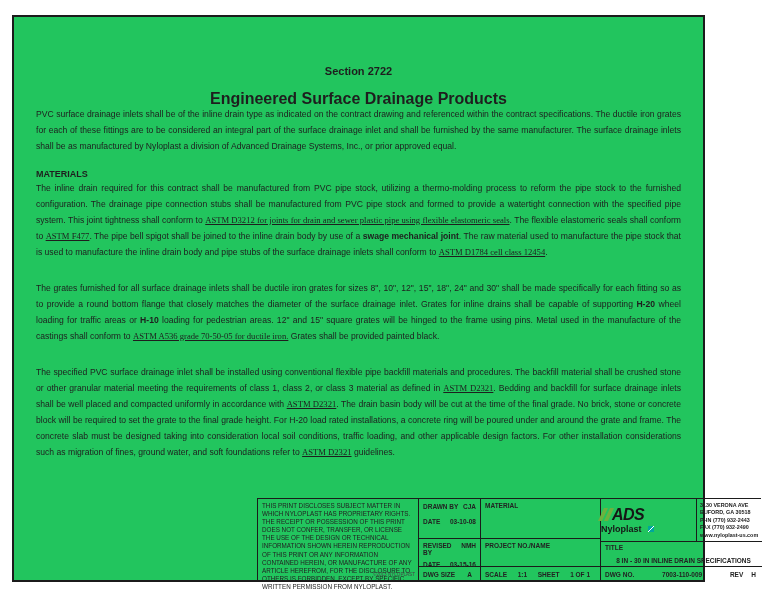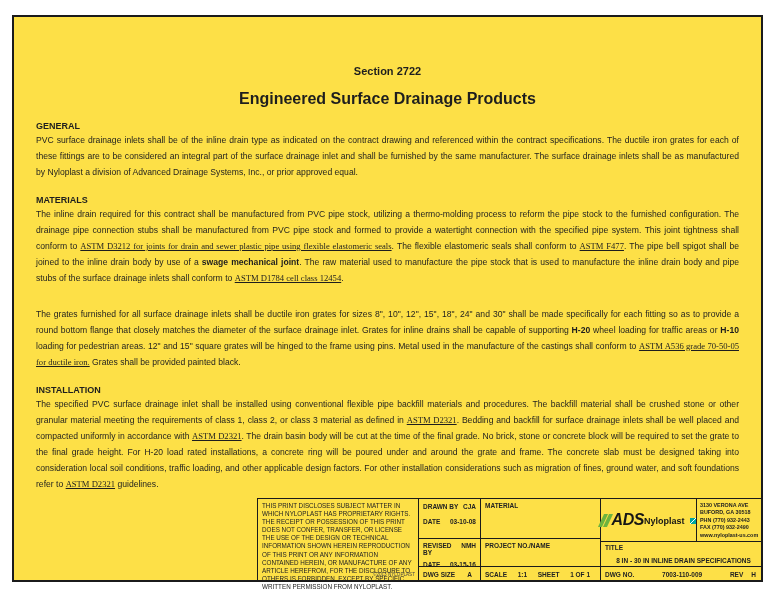--- a/index.html
+++ b/index.html
@@ -1,20 +1,20 @@
 <!DOCTYPE html>
 <html><head>
 <meta charset="utf-8">
 <style>
   * { margin:0; padding:0; box-sizing:border-box; }
   html,body { width:776px; height:600px; background:#ffffff; overflow:hidden;
               font-family:"Liberation Sans", sans-serif; color:#1e1e1e; }
   .screen { position:relative; width:776px; height:600px; background:#fff; }
-  .page { position:absolute; left:12px; top:15px; width:751px; height:567px;
-          border:2px solid #1b1b1b; background:#fde047; }
+  .page { position:absolute; left:12px; top:15px; width:693px; height:567px;
+          border:2px solid #1b1b1b; background:#22c55e; }
   .content { padding:0 22px; }
   .h1 { margin-top:48px; text-align:center; font-weight:bold; font-size:11px; line-height:13px; }
   .h2 { margin-top:14px; text-align:center; font-weight:bold; font-size:16px; line-height:13.5px; }
   .sec-h { margin-top:15px; font-weight:bold; font-size:9px; line-height:11px; }
   .para { font-size:8.6px; line-height:16px; text-align:justify; }
   .para + .para { margin-top:20px; }
   .u { text-decoration:underline;font-family:Liberation Serif, serif; }
   .b { font-weight:bold; }
 
   
@@ -40,21 +40,21 @@
                    display:flex; }
   .cell-titlerow { left:343px; top:43px; width:161px; height:25px; border-bottom:1px solid #1b1b1b;
                    padding:2px 0 0 4px; }
   .cell-dwgno    { left:343px; top:68px; width:161px; height:14px;
                    display:flex; align-items:center; padding:0 6px 0 4px; }
   .lbl { font-weight:bold; }
   .val { font-weight:bold; }
   .kv  { display:flex; justify-content:space-between; }
   .legal-copy { position:absolute; right:3px; bottom:2px; font-size:4.6px; color:#444; }
 
-  .logo-box { width:95px; display:flex; flex-direction:row; justify-content:center; }
+  .logo-box { width:95px; display:flex; flex-direction:column; justify-content:center; }
   .ads-row { display:flex; align-items:center; }
   .slash { display:inline-block; width:3.5px; height:13px; background:#6cb33f;
            transform:skewX(-25deg); margin-right:2px; }
   .ads-text { font-size:16px; font-weight:900; font-style:italic; letter-spacing:-0.5px; color:#161616; line-height:16px; }
   .nylo-row { display:flex; align-items:center; gap:6px; margin-top:1px; }
   .nylo-text { font-size:9px; font-weight:bold; color:#161616; }
   .nylo-mark { width:6px; height:6px; background:#00a79d;
                background-image:linear-gradient(135deg, transparent 42%, #ffffff 42%, #ffffff 58%, transparent 58%); }
   .addr-box { width:66px; border-left:1px solid #1b1b1b; padding:3px 2px 0 3px;
               font-size:5.4px; line-height:7.4px; font-weight:bold; color:#222; }
@@ -65,28 +65,26 @@
 </head>
 <body>
 
 <div class="screen">
   <div class="page">
     <div class="content">
 
       <div class="h1">Section 2722</div>
       <div class="h2">Engineered Surface Drainage Products</div>
 
-      <div class="sec-h">GENERAL</div>
       <p class="para"><span>PVC surface drainage inlets shall be of the inline drain type as indicated on the contract drawing and referenced within the contract specifications. The ductile iron grates for each of these fittings are to be considered an integral part of the surface drainage inlet and shall be furnished by the same manufacturer. The surface drainage inlets shall be as manufactured by Nyloplast a division of Advanced Drainage Systems, Inc., or prior approved equal.</span></p>
 
       <div class="sec-h">MATERIALS</div>
       <p class="para"><span>The inline drain required for this contract shall be manufactured from PVC pipe stock, utilizing a thermo-molding process to reform the pipe stock to the furnished configuration. The drainage pipe connection stubs shall be manufactured from PVC pipe stock and formed to provide a watertight connection with the specified pipe system. This joint tightness shall conform to </span><span class="u">ASTM D3212 for joints for drain and sewer plastic pipe using flexible elastomeric seals</span><span>. The flexible elastomeric seals shall conform to </span><span class="u">ASTM F477</span><span>. The pipe bell spigot shall be joined to the inline drain body by use of a </span><span class="b">swage mechanical joint</span><span>. The raw material used to manufacture the pipe stock that is used to manufacture the inline drain body and pipe stubs of the surface drainage inlets shall conform to </span><span class="u">ASTM D1784 cell class 12454</span><span>.</span></p>
       <p class="para"><span>The grates furnished for all surface drainage inlets shall be ductile iron grates for sizes 8", 10", 12", 15", 18", 24" and 30" shall be made specifically for each fitting so as to provide a round bottom flange that closely matches the diameter of the surface drainage inlet. Grates for inline drains shall be capable of supporting </span><span class="b">H-20</span><span> wheel loading for traffic areas or </span><span class="b">H-10</span><span> loading for pedestrian areas. 12" and 15" square grates will be hinged to the frame using pins. Metal used in the manufacture of the castings shall conform to </span><span class="u">ASTM A536 grade 70-50-05 for ductile iron.</span><span> Grates shall be provided painted black.</span></p>
 
-      <div class="sec-h">INSTALLATION</div>
       <p class="para"><span>The specified PVC surface drainage inlet shall be installed using conventional flexible pipe backfill materials and procedures. The backfill material shall be crushed stone or other granular material meeting the requirements of class 1, class 2, or class 3 material as defined in </span><span class="u">ASTM D2321</span><span>. Bedding and backfill for surface drainage inlets shall be well placed and compacted uniformly in accordance with </span><span class="u">ASTM D2321</span><span>. The drain basin body will be cut at the time of the final grade. No brick, stone or concrete block will be required to set the grate to the final grade height. For H-20 load rated installations, a concrete ring will be poured under and around the grate and frame. The concrete slab must be designed taking into consideration local soil conditions, traffic loading, and other applicable design factors. For other installation considerations such as migration of fines, ground water, and soft foundations refer to </span><span class="u">ASTM D2321</span><span> guidelines.</span></p>
     </div>
 
     <div class="tb">
 
       <div class="cell cell-legal">
         <span>THIS PRINT DISCLOSES SUBJECT MATTER IN WHICH NYLOPLAST HAS PROPRIETARY RIGHTS. THE RECEIPT OR POSSESSION OF THIS PRINT DOES NOT CONFER, TRANSFER, OR LICENSE THE USE OF THE DESIGN OR TECHNICAL INFORMATION SHOWN HEREIN REPRODUCTION OF THIS PRINT OR ANY INFORMATION CONTAINED HEREIN, OR MANUFACTURE OF ANY ARTICLE HEREFROM, FOR THE DISCLOSURE TO OTHERS IS FORBIDDEN, EXCEPT BY SPECIFIC WRITTEN PERMISSION FROM NYLOPLAST.</span>
         <span class="legal-copy">©2013 NYLOPLAST</span>
       </div>
 

